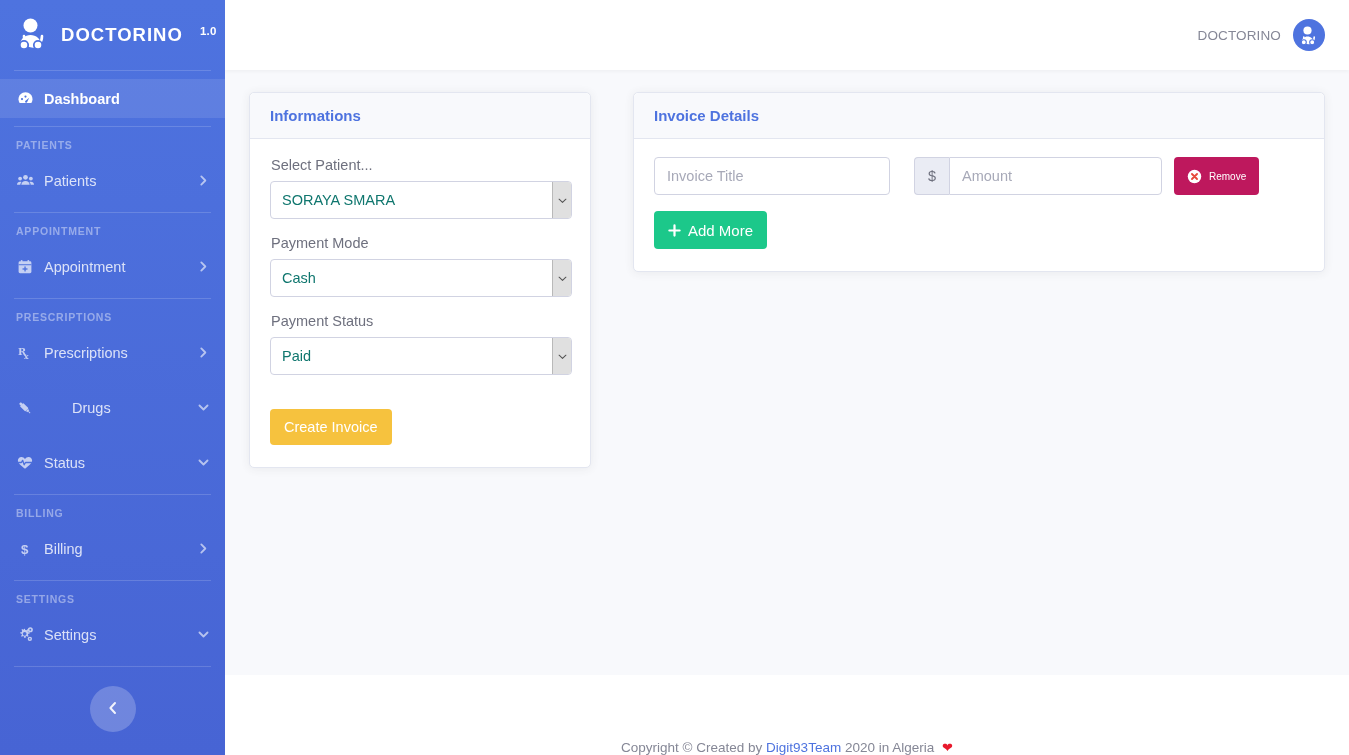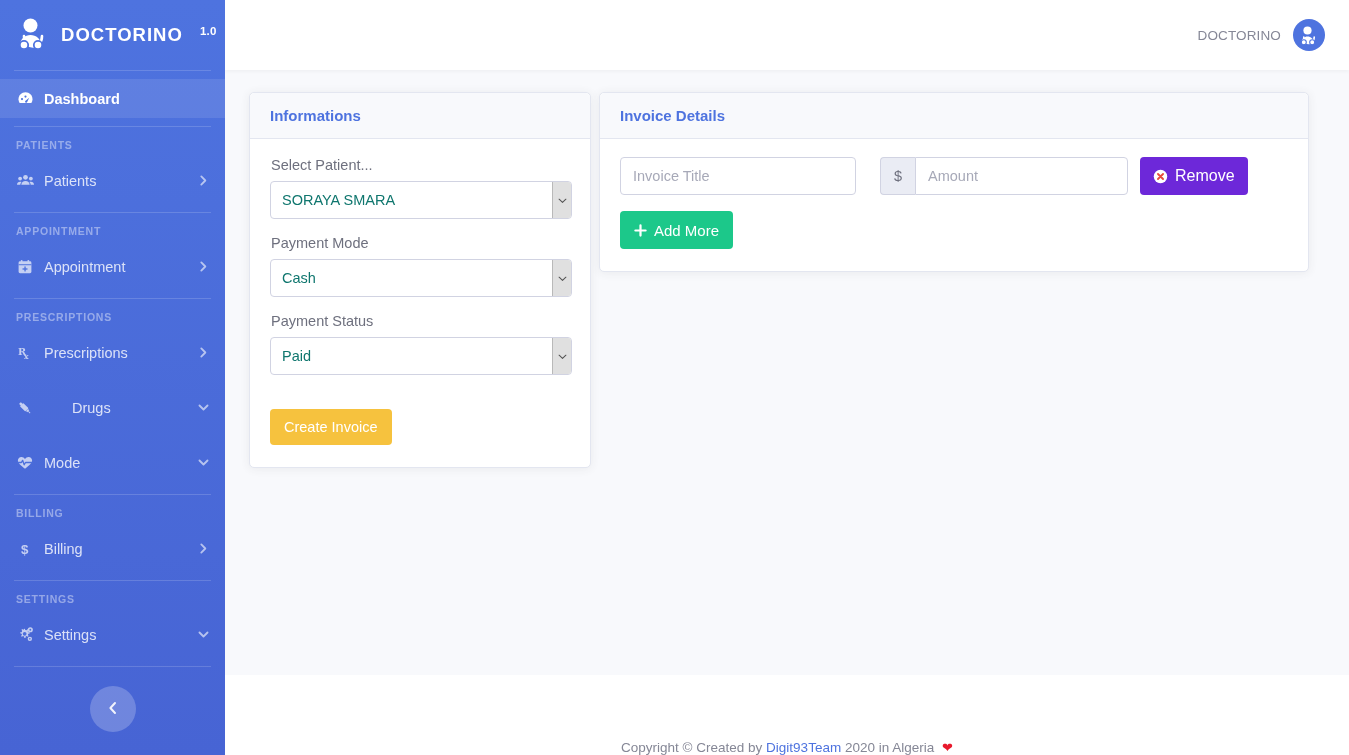--- a/index.html
+++ b/index.html
@@ -144,21 +144,21 @@
     margin-right: 12px;
     letter-spacing: 0.01em;
   }
   .avatar { width: 32px; height: 32px; flex: 0 0 32px; }
 
   .content {
     flex: 1 1 auto;
     padding: 22px 24px 0 24px;
     overflow: hidden;
   }
-  .row { display: flex; gap: 8px; align-items: flex-start; }
+  .row { display: flex; gap: 42px; align-items: flex-start; }
 
   .card {
     background: #fff;
     border: 1px solid #e3e6f0;
     border-radius: 5px;
     box-shadow: 0 1px 10px 0 rgba(58,59,69,0.08);
   }
   .card-head {
     background: #f8f9fc;
     border-bottom: 1px solid #e3e6f0;
@@ -221,21 +221,21 @@
     cursor: pointer;
     padding: 0 14px;
     height: 36px;
     display: inline-flex;
     align-items: center;
     font-family: "Liberation Sans", sans-serif;
     white-space: nowrap;
   }
   .btn-warning { background: #f6c23e; color: #fff; }
   .btn-success { background: #1cc88a; color: #fff; height: 38px; font-size: 15px; }
-  .btn-danger  { background: #6d28d9; color: #fff; height: 38px; font-size: 16px; padding: 0 13px; }
+  .btn-danger  { background: #be185d; color: #fff; height: 38px; font-size: 10px; padding: 0 13px; }
   .btn-ico { margin-right: 7px; display: inline-flex; align-items: center; }
 
   .invoice-row {
     display: flex;
     align-items: center;
     gap: 24px;
     margin-bottom: 16px;
   }
   .inp {
     height: 38px;
@@ -411,21 +411,21 @@
         </span>
       </a>
 
       <a class="nav-item" style="margin-top:16px;">
         <span class="nav-ico">
           <svg viewBox="0 0 18 18" width="16" height="16" fill="#fff">
             <path d="M9 15.4 C4 11.6 1 9.3 1 6.3 C1 4 2.8 2.3 5 2.3 C6.6 2.3 8.1 3.2 9 4.6 C9.9 3.2 11.4 2.3 13 2.3 C15.2 2.3 17 4 17 6.3 C17 9.3 14 11.6 9 15.4 Z"></path>
             <path d="M0.5 8.4 H5 L6.3 6 L8.1 11 L9.6 8.4 H17.5" stroke="#4e73df" stroke-width="1.5" fill="none" stroke-linejoin="round"></path>
           </svg>
         </span>
-        <span class="nav-label">Mode</span>
+        <span class="nav-label">Status</span>
         <span class="nav-caret">
           <svg viewBox="0 0 12 12" width="11" height="11">
               <path d="M1.6 3.8 L6 8.2 L10.4 3.8" stroke="#fff" stroke-width="2" fill="none" stroke-linecap="round" stroke-linejoin="round"></path>
             </svg>
         </span>
       </a>
     </div>
 
     <div class="sb-divider"></div>
 

